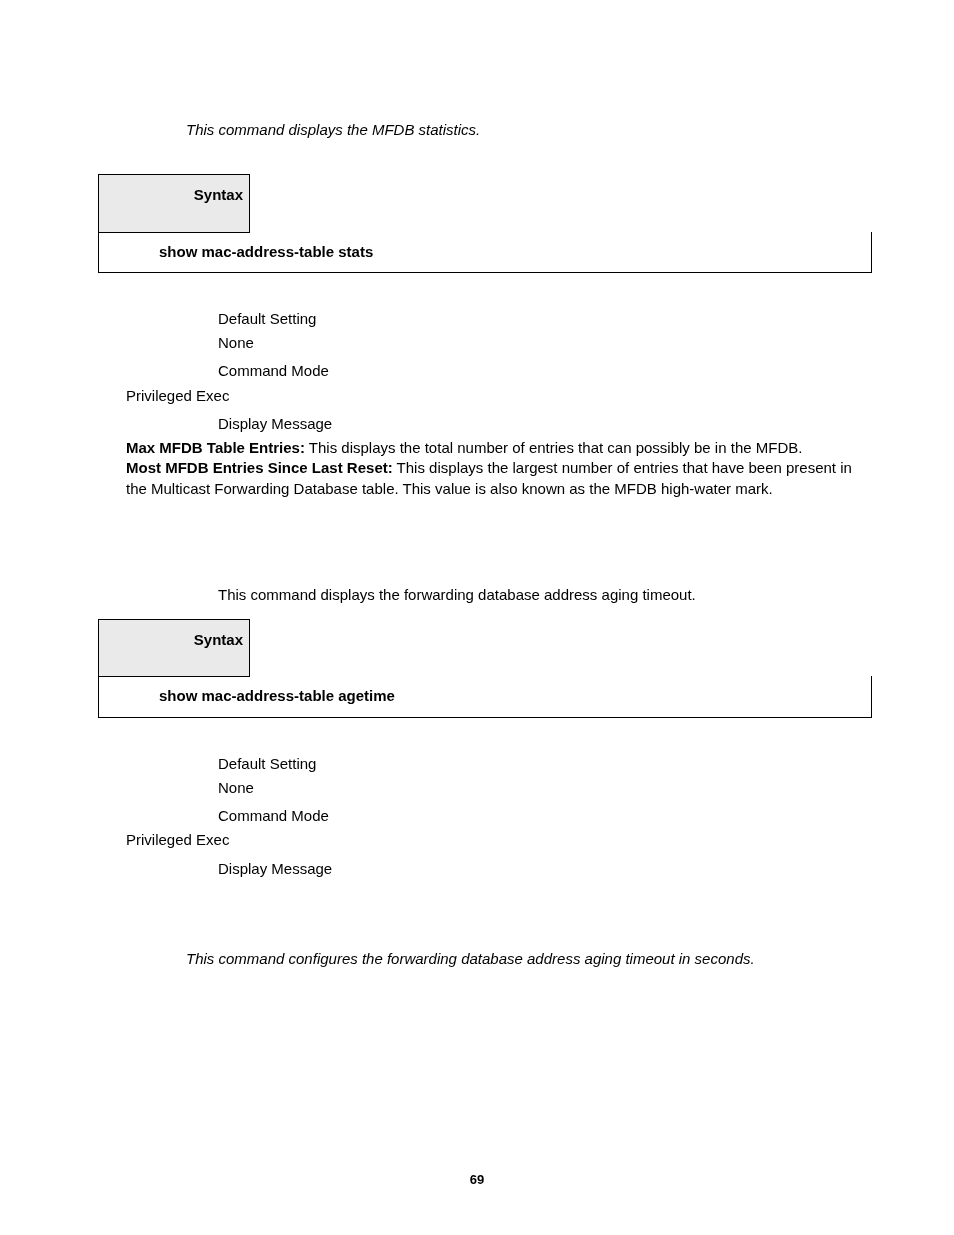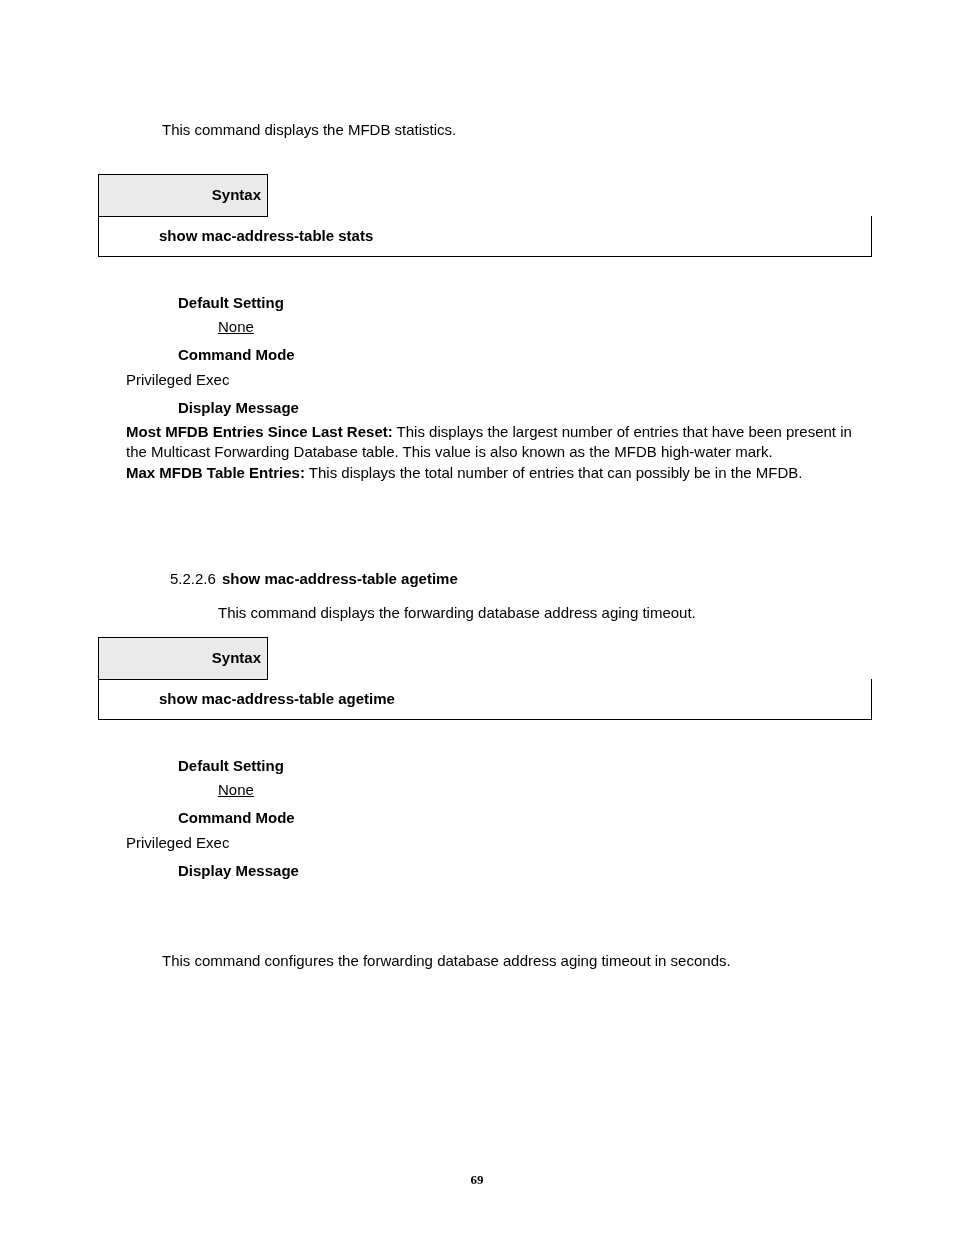--- a/index.html
+++ b/index.html
@@ -20,59 +20,59 @@
   }
   .section-heading {
     font-weight: bold;
     margin: 0 0 14px 72px;
   }
   .section-heading .num {
     font-weight: normal;
     margin-right: 6px;
   }
   .intro {
-    margin: 0 0 34px 64px;
+    margin: 0 0 34px 88px;
+    font-style: italic;
   }
   .intro2 {
     margin: 0 0 10px 120px;
   }
   
   .syntax-wrap {
     margin: 14px 0 36px 0;
   }
   .syntax-label-box {
     border: 1px solid #000;
     background: #eaeaea;
     display: inline-block;
-    width: 170px;
+    width: 152px;
     box-sizing: border-box;
     text-align: right;
     font-weight: bold;
-    padding: 10px 6px 10px 6px;
+    padding: 10px 6px 26px 6px;
   }
   .syntax-cmd-box {
     border: 1px solid #000;
     border-top: none;
     padding: 10px 8px 10px 60px;
     font-weight: bold;
     margin-top: 0;
   }
   
   .label-overlay {
     margin-bottom: -1px;
     position: relative;
     z-index: 1;
   }
   .sub-head {
-    font-weight: bold;
-    margin: 6px 0 4px 80px;
+    font-weight: normal;
+    margin: 6px 0 4px 120px;
   }
   .plain-indent {
     margin: 0 0 8px 120px;
-    text-decoration: underline;
   }
   .plain-flush {
     margin: 0 0 8px 28px;
   }
   .body-para {
     margin: 0 0 0 28px;
   }
   .body-para .b {
     font-weight: bold;
   }
@@ -82,21 +82,20 @@
   .gap-med {
     height: 66px;
   }
   .page-number {
     position: absolute;
     left: 0; right: 0;
     bottom: 46px;
     text-align: center;
     font-weight: bold;
     font-size: 13px;
-    font-family: Liberation Serif, serif;
   }
 </style>
 </head>
 <body>
 
 <div class="page">
 
   <p class="intro">This command displays the MFDB statistics.</p>
 
   <div class="syntax-wrap">
@@ -105,31 +104,28 @@
   </div>
 
   <div class="sub-head">Default Setting</div>
   <div class="plain-indent">None</div>
 
   <div class="sub-head">Command Mode</div>
   <div class="plain-flush">Privileged Exec</div>
 
   <div class="sub-head">Display Message</div>
   <p class="body-para">
-    <span class="b">Most MFDB Entries Since Last Reset:</span><span> This displays the largest number of entries that have been present in the Multicast Forwarding Database table. This value is also known as the MFDB high-water mark.</span>
+    <span class="b">Max MFDB Table Entries:</span><span> This displays the total number of entries that can possibly be in the MFDB.</span>
   </p>
   <p class="body-para">
-    <span class="b">Max MFDB Table Entries:</span><span> This displays the total number of entries that can possibly be in the MFDB.</span>
+    <span class="b">Most MFDB Entries Since Last Reset:</span><span> This displays the largest number of entries that have been present in the Multicast Forwarding Database table. This value is also known as the MFDB high-water mark.</span>
   </p>
 
   <div class="gap-large"></div>
 
-  <div class="section-heading">
-    <span class="num">5.2.2.6</span><span>show mac-address-table agetime</span>
-  </div>
   <p class="intro2">This command displays the forwarding database address aging timeout.</p>
 
   <div class="syntax-wrap">
     <div class="syntax-label-box label-overlay">Syntax</div>
     <div class="syntax-cmd-box">show mac-address-table agetime</div>
   </div>
 
   <div class="sub-head">Default Setting</div>
   <div class="plain-indent">None</div>
 

